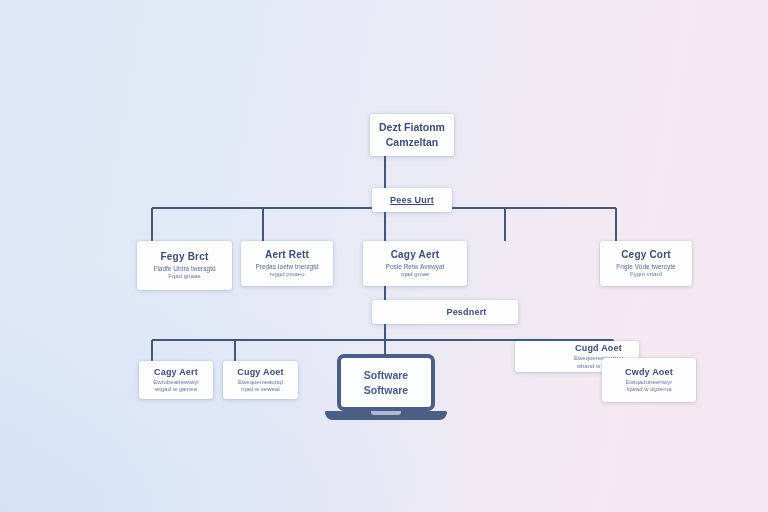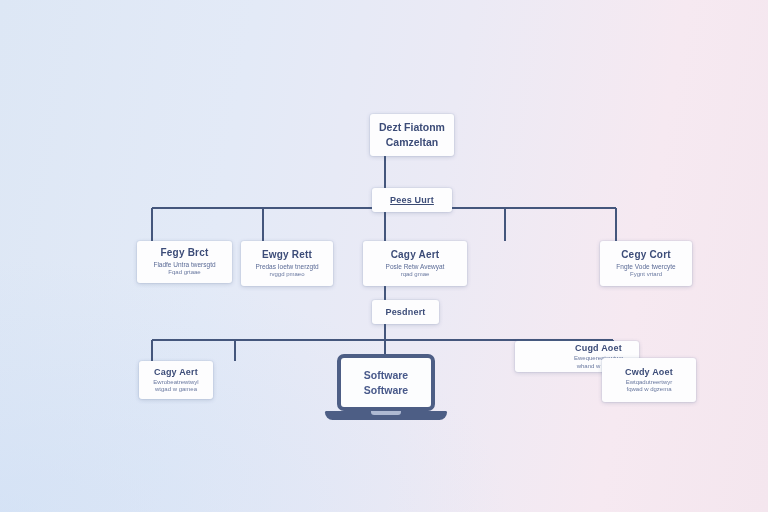--- a/index.html
+++ b/index.html
@@ -87,55 +87,60 @@
     <div class="root-title">
       <div>Dezt Fiatonm</div>
       <div>Camzeltan</div>
     </div>
   </div>
 
   <div class="node" style="left:345px; top:188px; width:80px; height:24px;text-decoration:underline;">
     <div class="node-title sm">Pees Uurt</div>
   </div>
 
-  <div class="node" style="left:110px; top:241px; width:95px; height:42px;">
+  <div class="node" style="left:110px; top:241px; width:95px; height:49px;">
     <div class="node-title">Fegy Brct</div>
     <div class="node-sub">Fladfe Untra twersgtd</div>
     <div class="node-sub2">Fqad grtaae</div>
   </div>
 
   <div class="node" style="left:214px; top:241px; width:92px; height:45px;">
-    <div class="node-title">Ewgy Rett</div>
+    <div class="node-title">Aert Rett</div>
     <div class="node-sub">Predas Ioetw tnerzgtd</div>
     <div class="node-sub2">rvggd pmaeo</div>
   </div>
 
   <div class="node" style="left:336px; top:241px; width:104px; height:45px;">
     <div class="node-title">Cagy Aert</div>
     <div class="node-sub">Posle Retw Avewyat</div>
     <div class="node-sub2">rqad gmae</div>
   </div>
 
 
   <div class="node" style="left:573px; top:241px; width:92px; height:45px;align-items:center;">
     <div class="node-title">Cegy Cort</div>
     <div class="node-sub">Fngte Vode twercyte</div>
     <div class="node-sub2">Fygnt vrtard</div>
   </div>
 
-  <div class="node" style="left:345px; top:300px; width:67px; height:24px;">
+  <div class="node" style="left:345px; top:300px; width:103px; height:24px;padding-left:43px;">
     <div class="node-title sm">Pesdnert</div>
   </div>
 
   <div class="node" style="left:112px; top:361px; width:74px; height:38px;">
     <div class="node-title sm">Cagy Aert</div>
     <div class="node-sub2" style="margin-top:2px;">Ewrobeatrewtwyl</div>
     <div class="node-sub2">wtgad w gamea</div>
   </div>
 
+  <div class="node" style="left:196px; top:361px; width:75px; height:38px;">
+    <div class="node-title sm">Cugy Aoet</div>
+    <div class="node-sub2" style="margin-top:2px;">Ewequemeaurtql</div>
+    <div class="node-sub2">rqad w seweat</div>
+  </div>
 
   <div class="node" style="left:488px; top:341px; width:81px; height:31px;padding-left:43px;">
     <div class="node-title sm">Cugd Aoet</div>
     <div class="node-sub2" style="margin-top:2px;">Ewequereatewtwq</div>
     <div class="node-sub2">whand w femdat</div>
   </div>
 
   <div class="node" style="left:575px; top:358px; width:94px; height:44px;">
     <div class="node-title sm">Cwdy Aoet</div>
     <div class="node-sub2" style="margin-top:2px;">Ewtqadutreertwyr</div>

